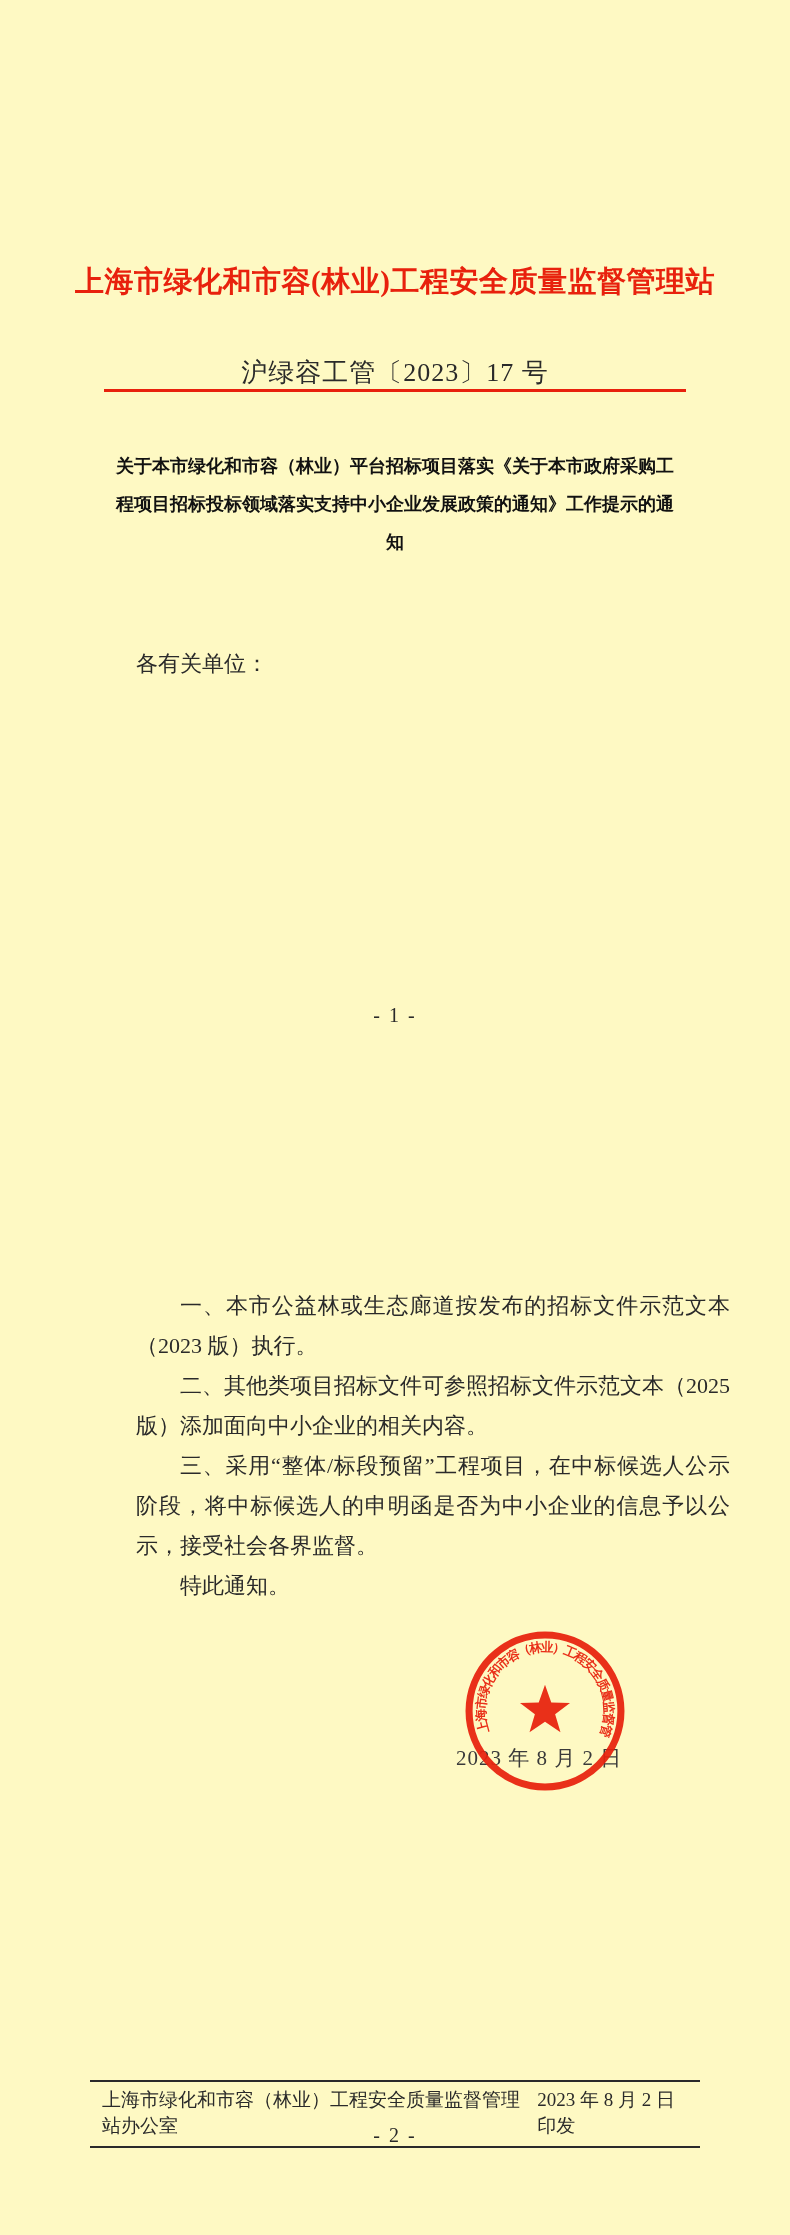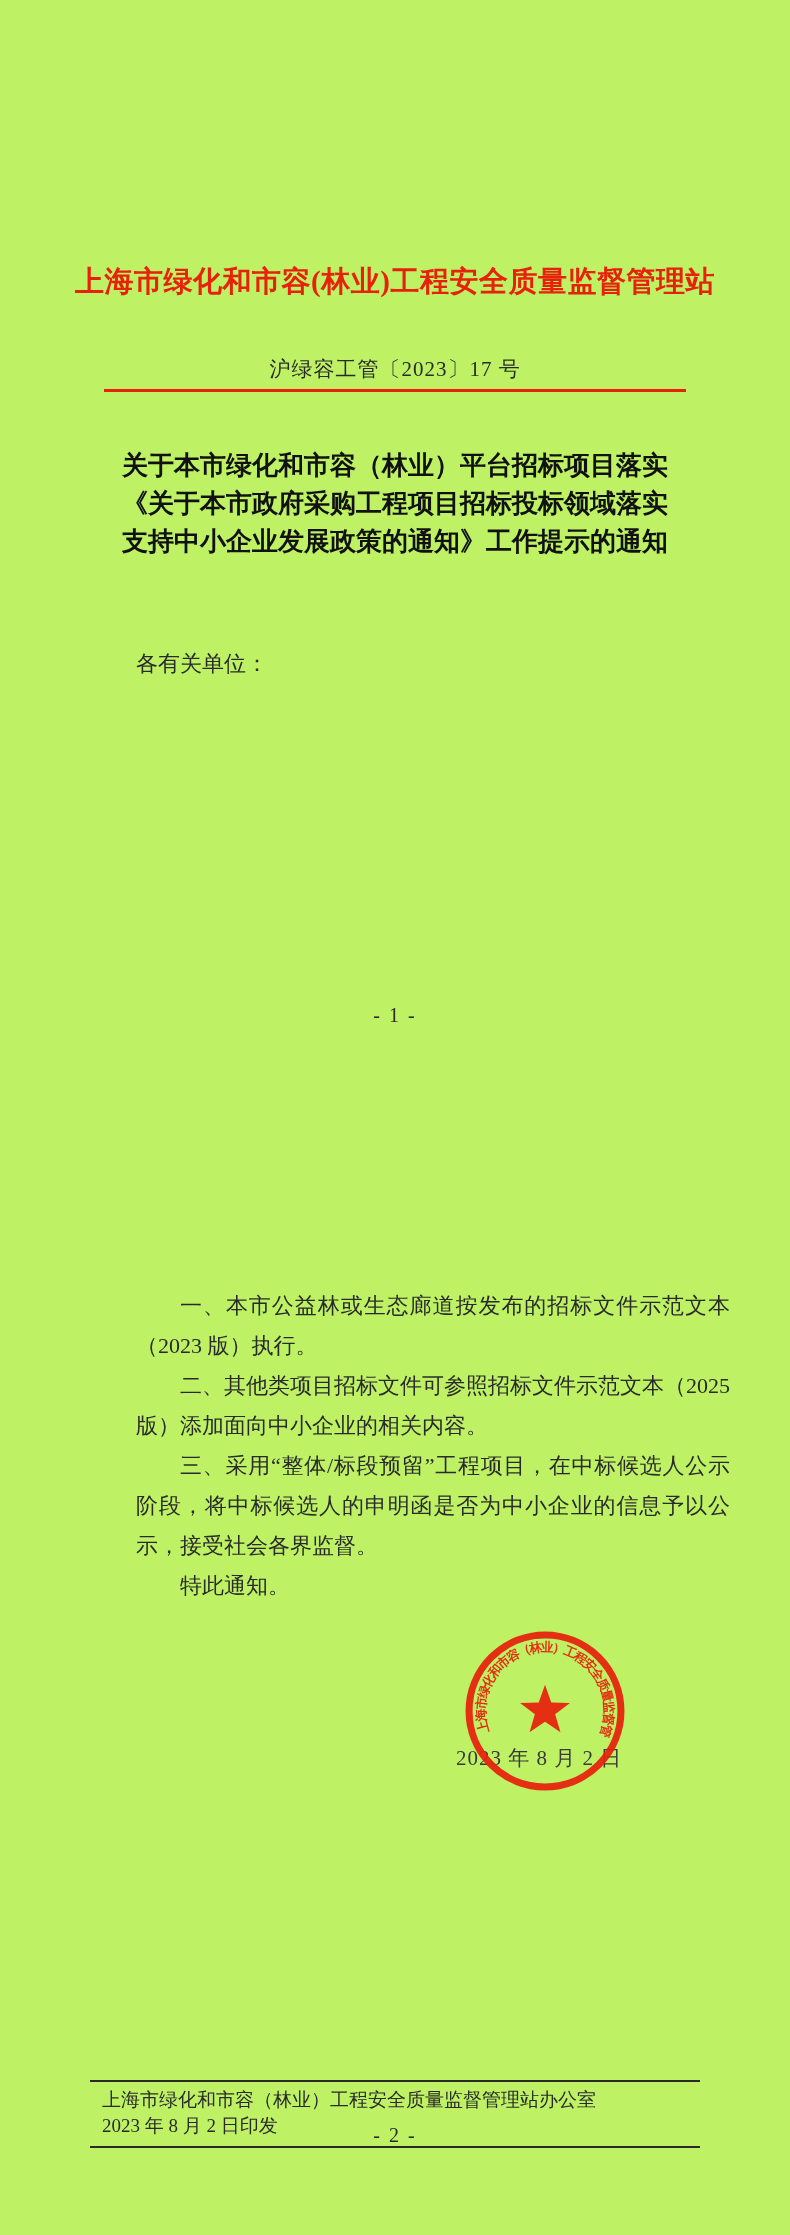--- a/index.html
+++ b/index.html
@@ -2,55 +2,55 @@
 <html><head>
 <meta charset="utf-8">
 <style>
   * { margin: 0; padding: 0; box-sizing: border-box; }
   html, body { background: #ffffff; }
   .page {
     position: relative;
     width: 790px;
     height: 2235px;
     margin: 0 auto;
-    background: #bef264;
+    background: #fef9c3;
     font-family: "Liberation Serif", "DejaVu Serif", serif;
     color: #222;
     overflow: hidden;
   }
   .org-title {
     position: absolute;
     top: 262px; left: 0; width: 100%;
     text-align: center;
     font-size: 29px;
     font-weight: bold;
     color: #e8210d;
     letter-spacing: 0.5px;
   }
   .doc-number {
     position: absolute;
     top: 355px; left: 0; width: 100%;
     text-align: center;
-    font-size: 21px;
+    font-size: 26px;
     color: #2a2a2a;
     letter-spacing: 1px;
   }
   .red-rule {
     position: absolute;
     top: 389px; left: 104px;
     width: 582px; height: 3px;
     background: #e8210d;
   }
   .doc-title {
     position: absolute;
     top: 447px; left: 50%;
     transform: translateX(-50%);
     width: 566px;
     text-align: center;
-    font-size: 26px;
+    font-size: 18px;
     line-height: 38px;
     font-weight: bold;
     color: #111;
   }
   .body-block {
     position: absolute;
     left: 100px;
     width: 594px;
     font-size: 22px;
     line-height: 40px;
@@ -91,21 +91,20 @@
     top: 2080px; left: 90px;
     width: 610px;
     border-top: 2.5px solid #2a2a2a;
     border-bottom: 2px solid #2a2a2a;
     padding: 5px 8px 7px 12px;
     display: flex;
     justify-content: space-between;
     align-items: baseline;
     font-size: 19px;
     color: #2a2a2a;
-    flex-direction: column;
   }
 </style>
 </head>
 <body>
 
 <div class="page">
 
   <div class="org-title">上海市绿化和市容(林业)工程安全质量监督管理站</div>
 
   <div class="doc-number">沪绿容工管〔2023〕17 号</div>

